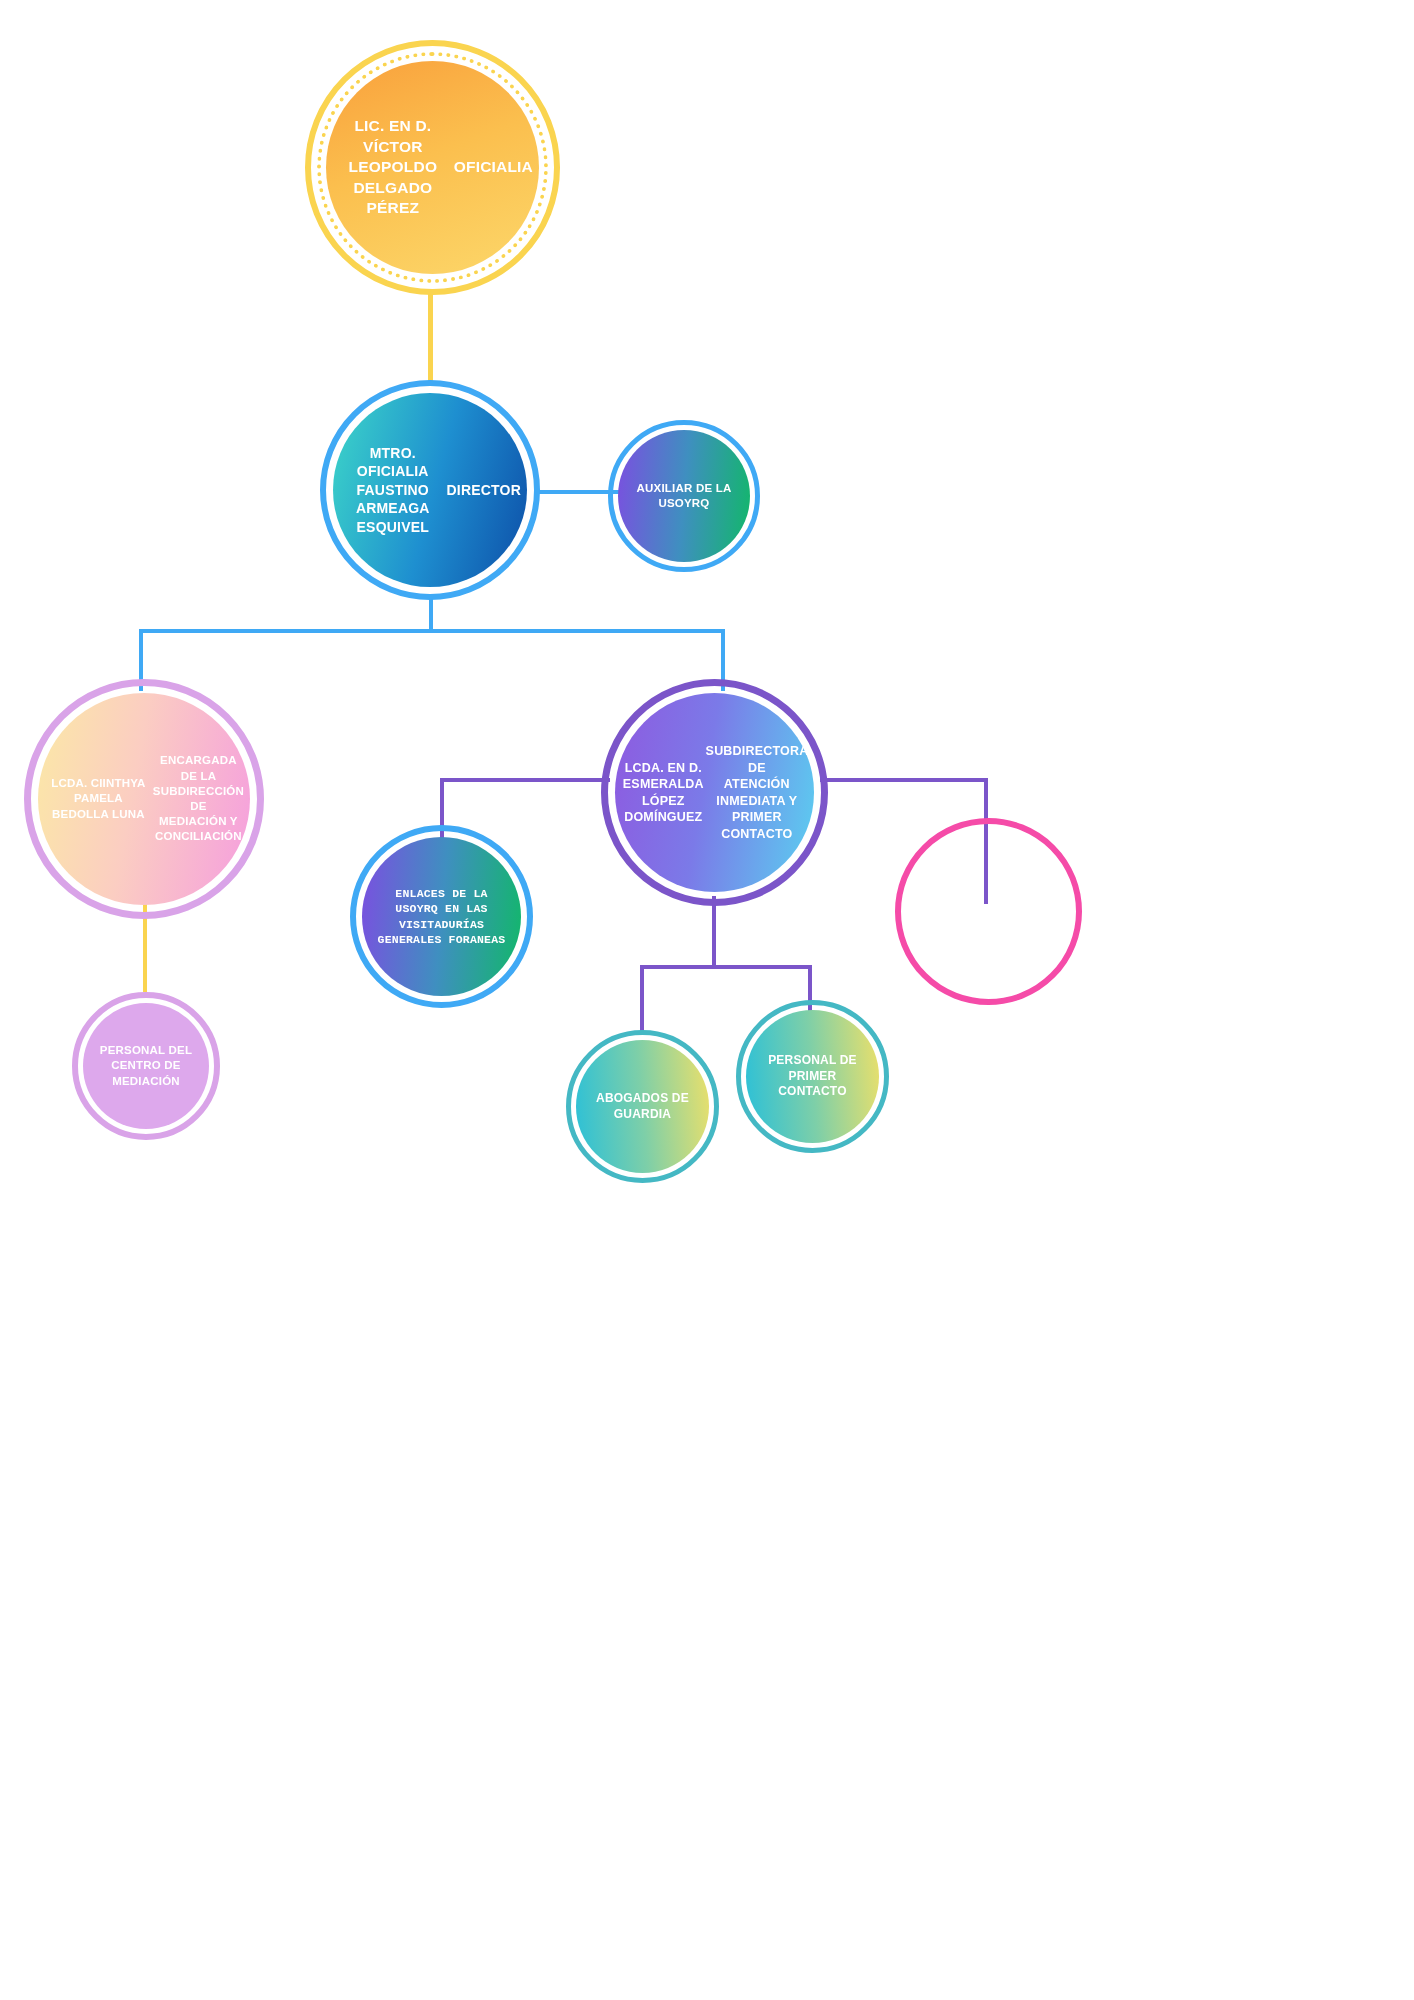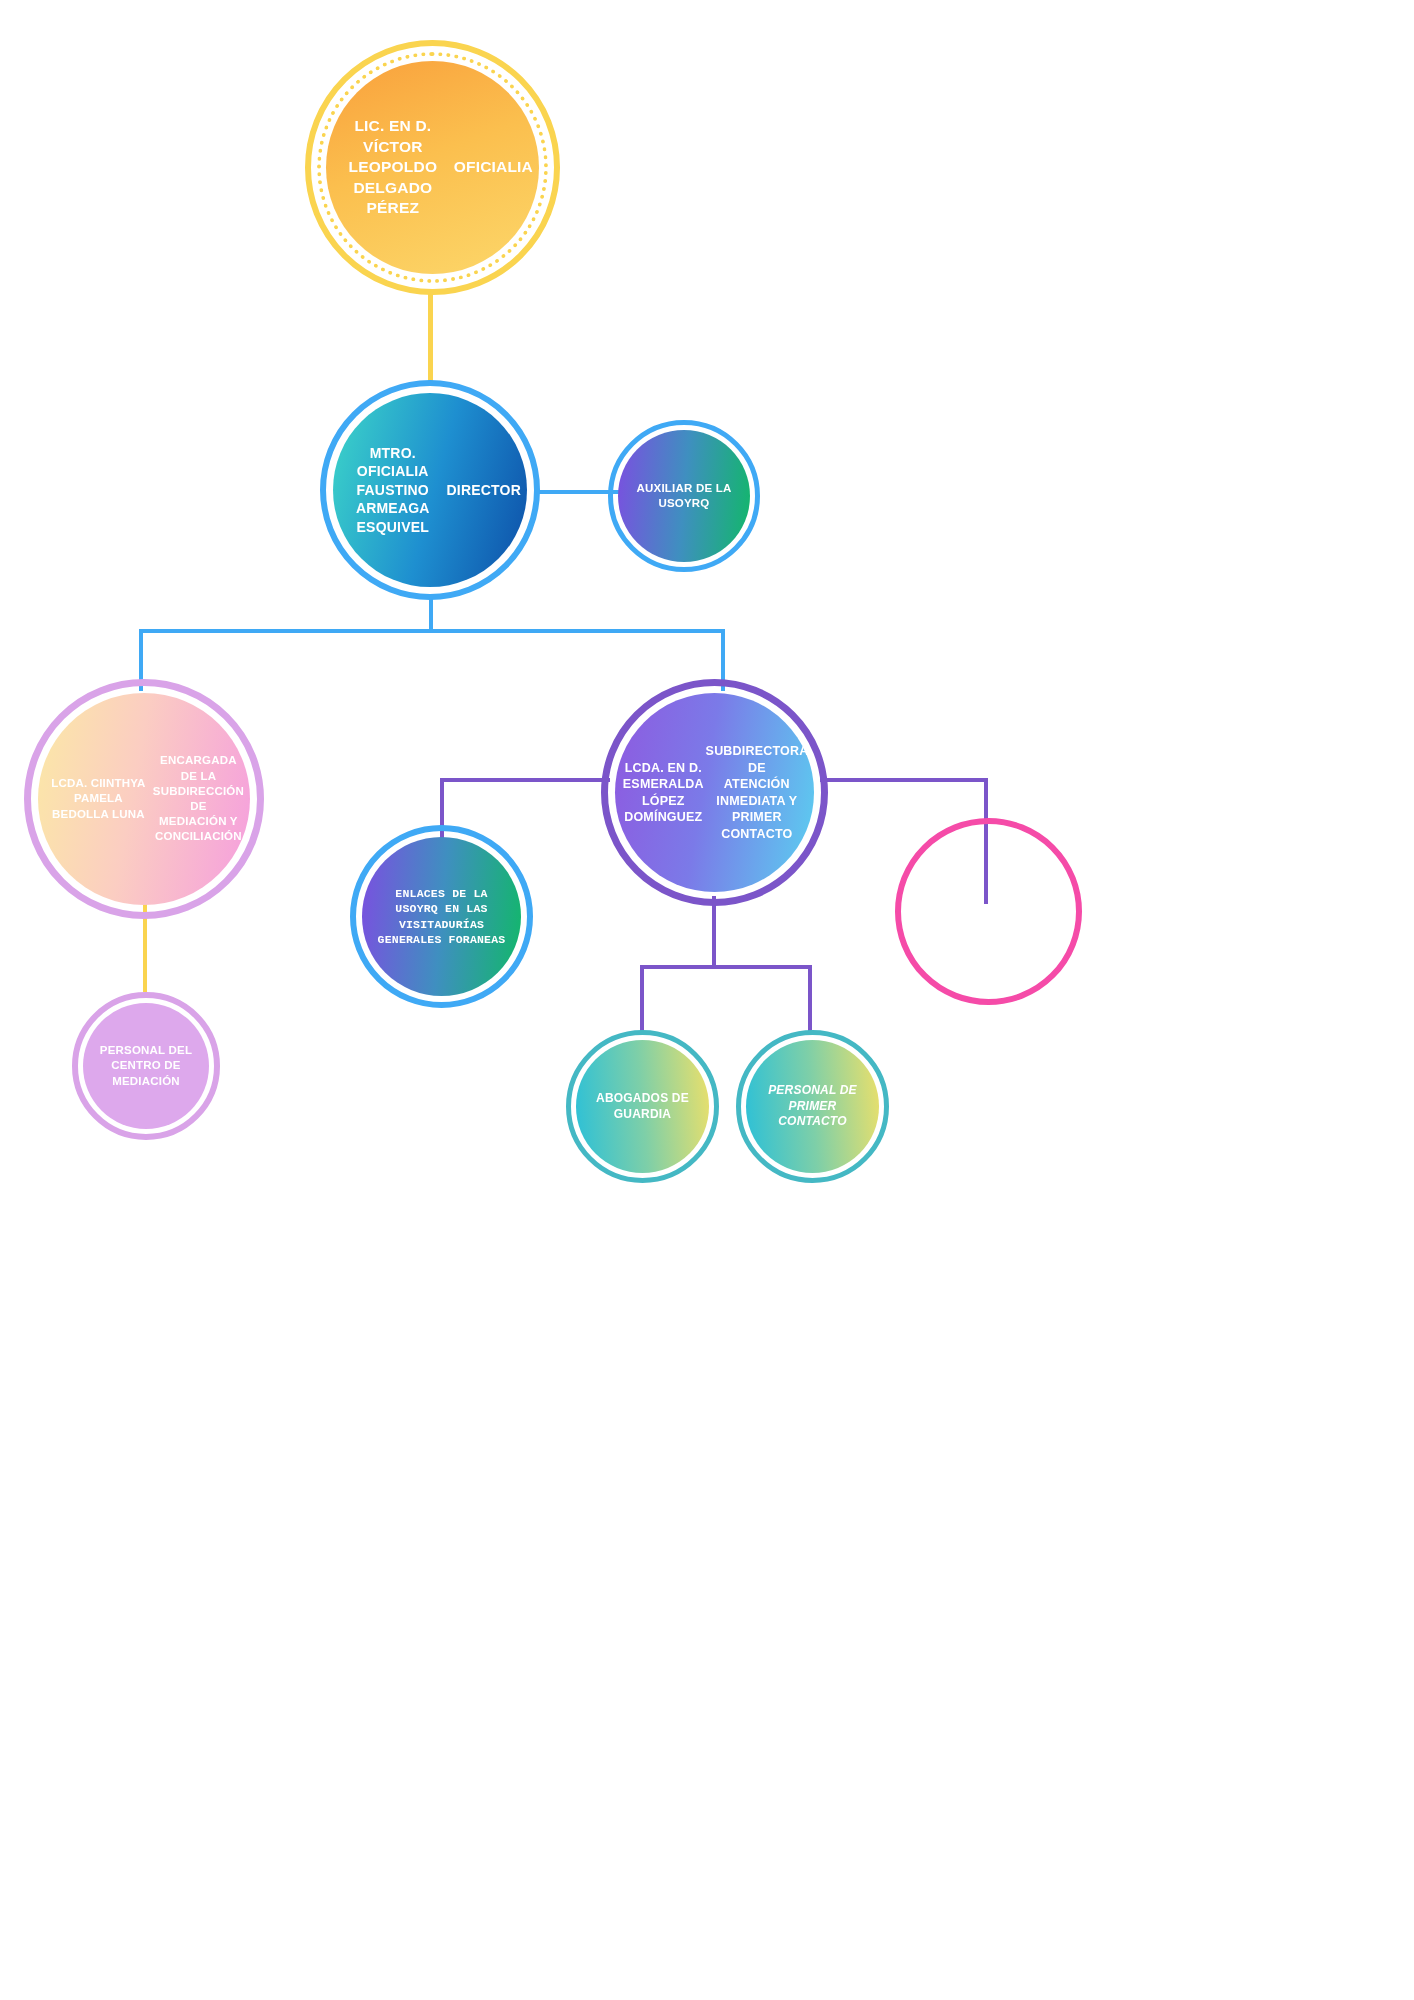--- a/index.html
+++ b/index.html
@@ -165,21 +165,21 @@
   </div>
 
   <div class="node" style="left:566px; top:1030px; width:153px; height:153px;">
     <div class="ring" style="border:5px solid #44b8c4;"></div>
     <div class="disc" style="inset:10px; background:linear-gradient(85deg,#2bc0d8 0%,#7ecfa8 50%,#ece06a 100%); font-size:12px;">
       <span class="label-block" style="white-space: pre-line;">ABOGADOS DE
 GUARDIA</span>
     </div>
   </div>
 
-  <div class="node" style="left:736px; top:1030px; width:153px; height:153px;font-style:italic;">
+  <div class="node" style="left:736px; top:1000px; width:153px; height:153px;">
     <div class="ring" style="border:5px solid #44b8c4;"></div>
     <div class="disc" style="inset:10px; background:linear-gradient(85deg,#2bc0d8 0%,#7ecfa8 50%,#ece06a 100%); font-size:12px;">
       <span class="label-block" style="white-space: pre-line;">PERSONAL DE
 PRIMER
 CONTACTO</span>
     </div>
   </div>
 
 </div>
 

